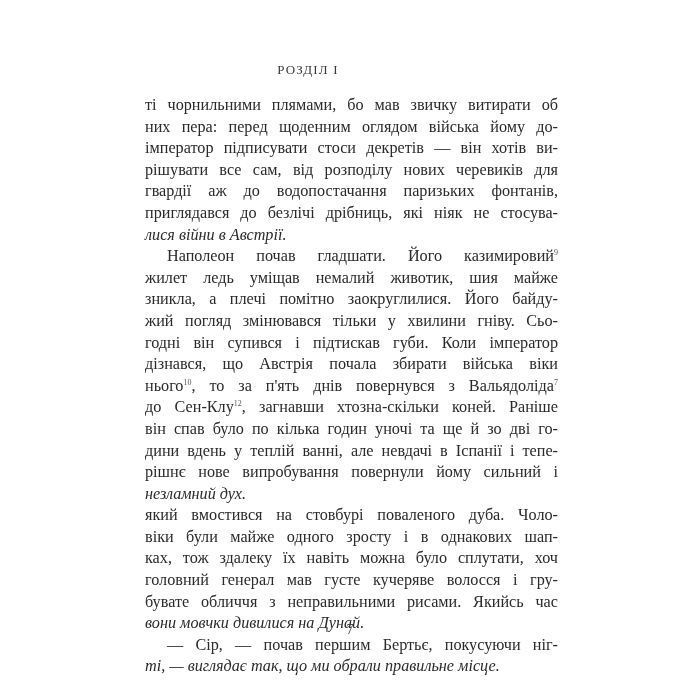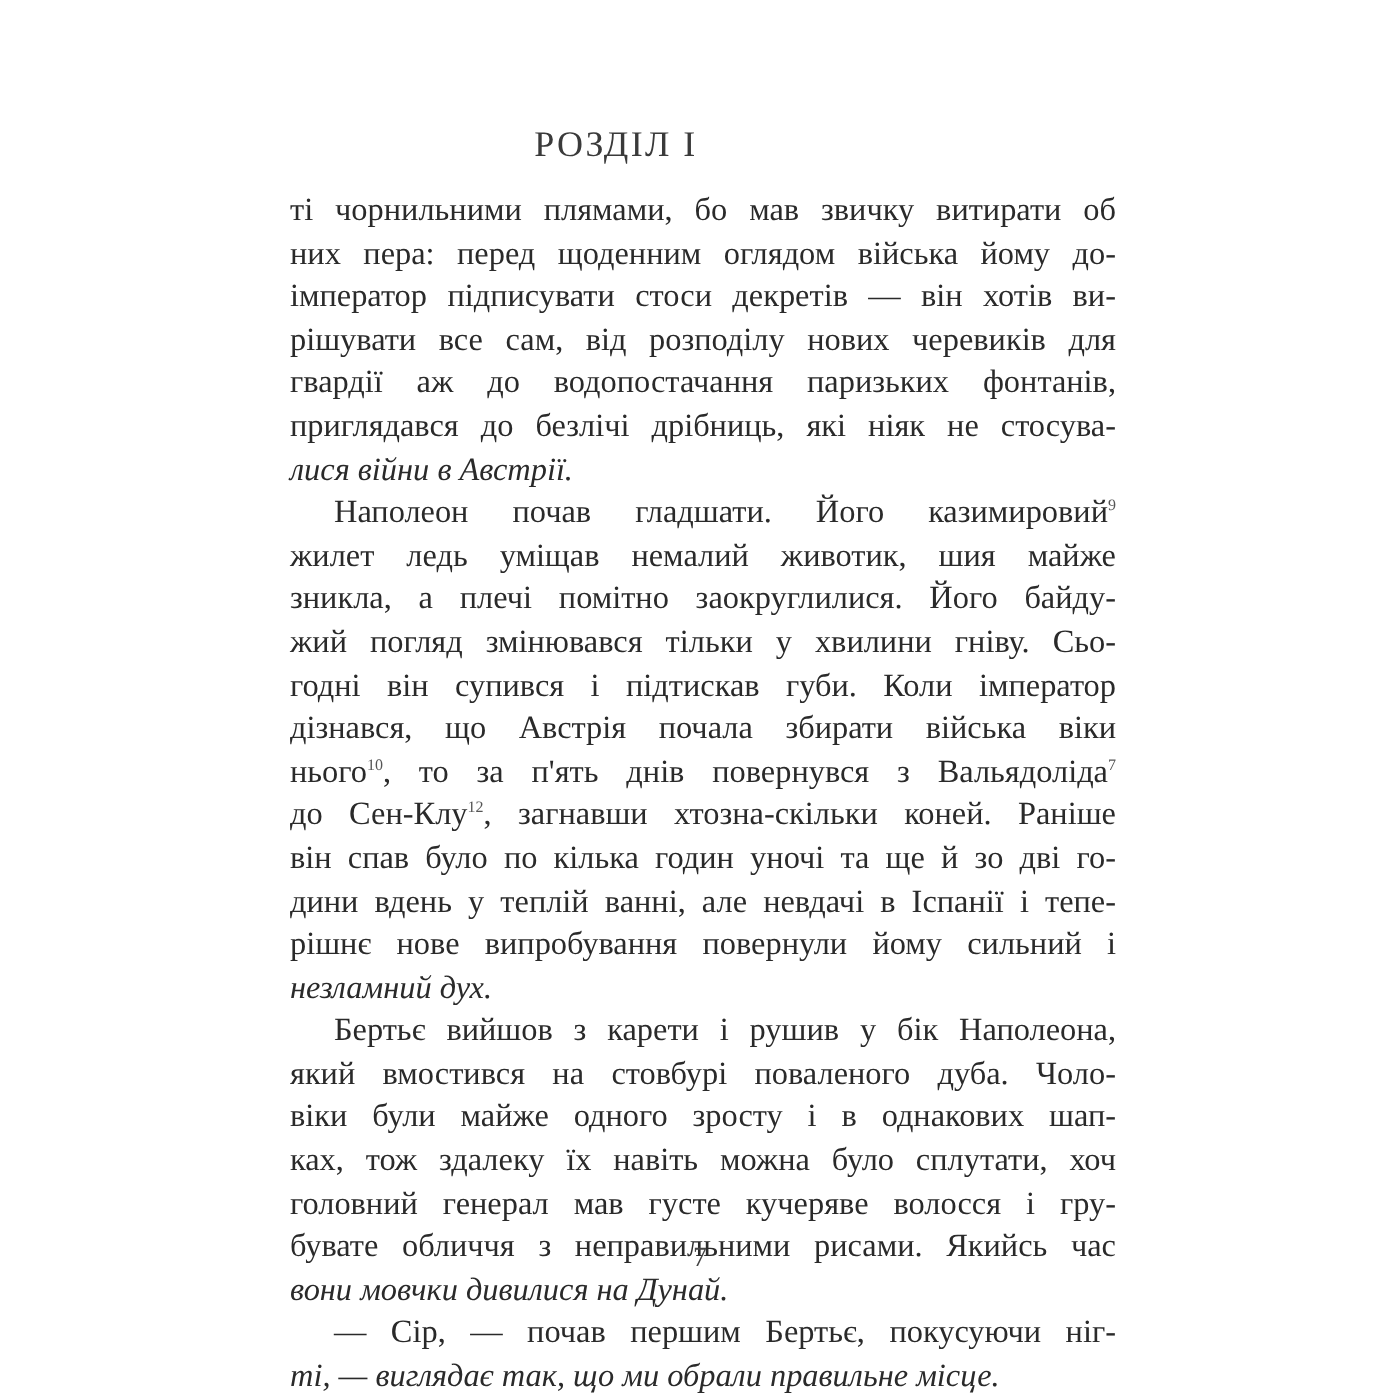--- a/index.html
+++ b/index.html
@@ -1,19 +1,19 @@
 <!DOCTYPE html>
 <html><head>
 <meta charset="utf-8">
 <style>
   html, body { margin: 0; padding: 0; background: #ffffff; }
   body { width: 700px; height: 700px; position: relative; overflow: hidden;
          font-family: "Liberation Serif", "DejaVu Serif", serif; color: #2a2a2a; }
   .running-head { position: absolute; top: 62px; left: 0; width: 616px; text-align: center;
-         font-size: 18px; letter-spacing: 1.2px; color: #3a3a3a; }
+         font-size: 13px; letter-spacing: 1.2px; color: #3a3a3a; }
   .text-block { position: absolute; top: 95px; left: 145px; width: 413px;
          font-size: 16.2px; line-height: 21.6px; }
   .line { display: block; white-space: nowrap; text-align: justify; text-align-last: justify; height: 21.6px; }
   .line.last { text-align-last: left; font-style: italic; }
   .line.indent { padding-left: 22px; }
   sup { font-size: 8px; line-height: 0; vertical-align: 6px; color: #555; }
   .page-number { position: absolute; top: 622px; left: 0; width: 700px; text-align: center;
          font-size: 14px; color: #444; }
 </style>
 </head>
@@ -34,21 +34,20 @@
   <span class="line">зникла, а плечі помітно заокруглилися. Його байду-</span>
   <span class="line">жий погляд змінювався тільки у хвилини гніву. Сьо-</span>
   <span class="line">годні він супився і підтискав губи. Коли імператор</span>
   <span class="line">дізнався, що Австрія почала збирати війська віки</span>
   <span class="line"><span>нього</span><sup>10</sup><span>, то за п'ять днів повернувся з Вальядоліда</span><sup>7</sup></span>
   <span class="line"><span>до Сен-Клу</span><sup>12</sup><span>, загнавши хтозна-скільки коней. Раніше</span></span>
   <span class="line">він спав було по кілька годин уночі та ще й зо дві го-</span>
   <span class="line">дини вдень у теплій ванні, але невдачі в Іспанії і тепе-</span>
   <span class="line">рішнє нове випробування повернули йому сильний і</span>
   <span class="line last">незламний дух.</span>
-  <span class="line indent">Бертьє вийшов з карети і рушив у бік Наполеона,</span>
   <span class="line">який вмостився на стовбурі поваленого дуба. Чоло-</span>
   <span class="line">віки були майже одного зросту і в однакових шап-</span>
   <span class="line">ках, тож здалеку їх навіть можна було сплутати, хоч</span>
   <span class="line">головний генерал мав густе кучеряве волосся і гру-</span>
   <span class="line">бувате обличчя з неправильними рисами. Якийсь час</span>
   <span class="line last">вони мовчки дивилися на Дунай.</span>
   <span class="line indent">— Сір, — почав першим Бертьє, покусуючи ніг-</span>
   <span class="line last">ті, — виглядає так, що ми обрали правильне місце.</span>
 
 </div>

